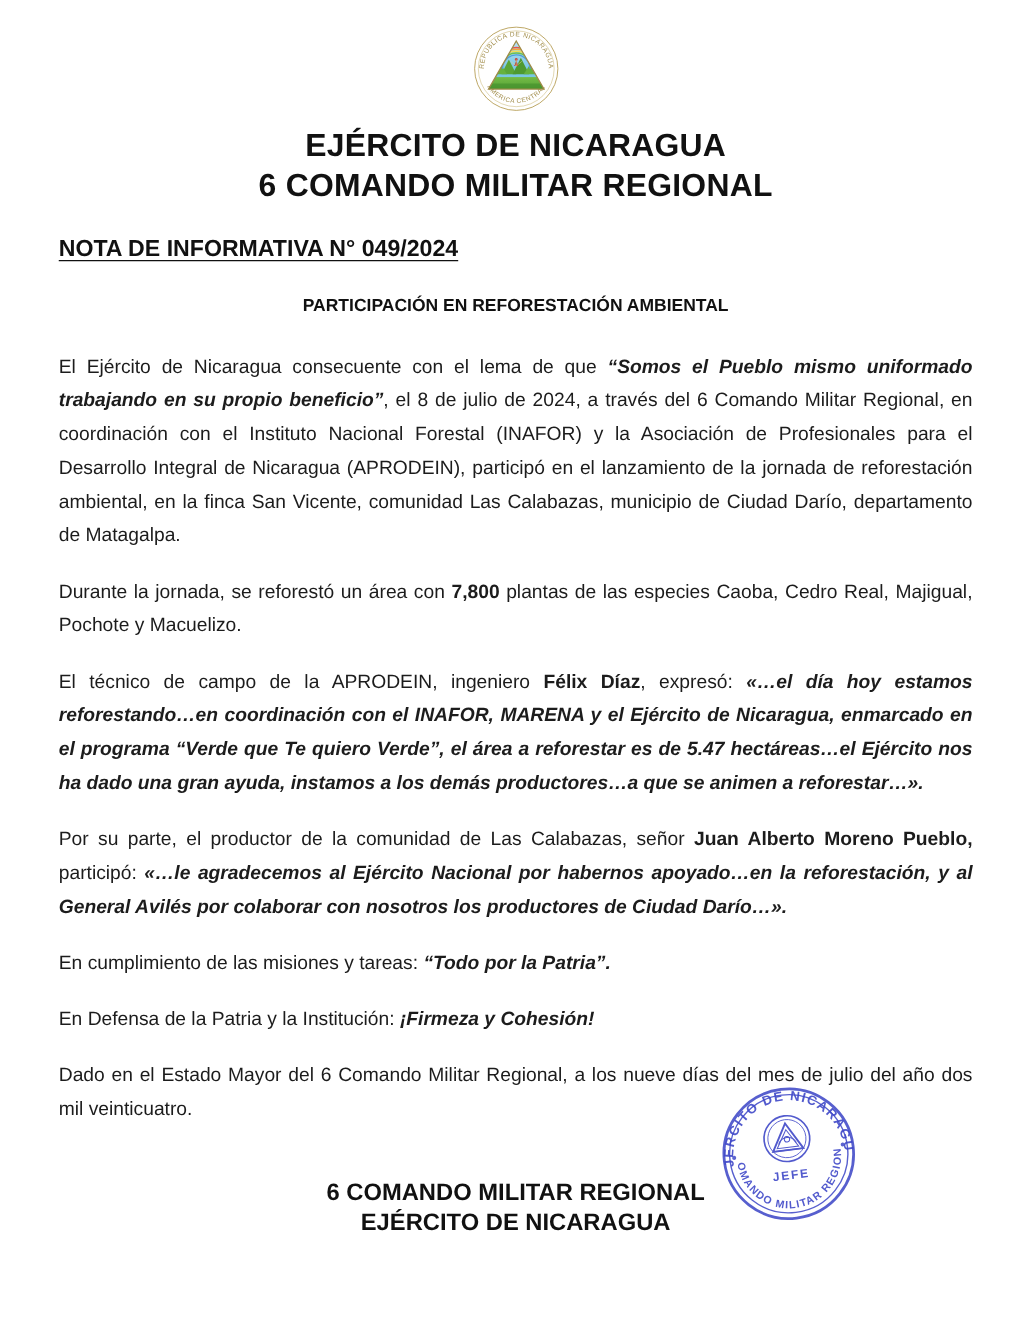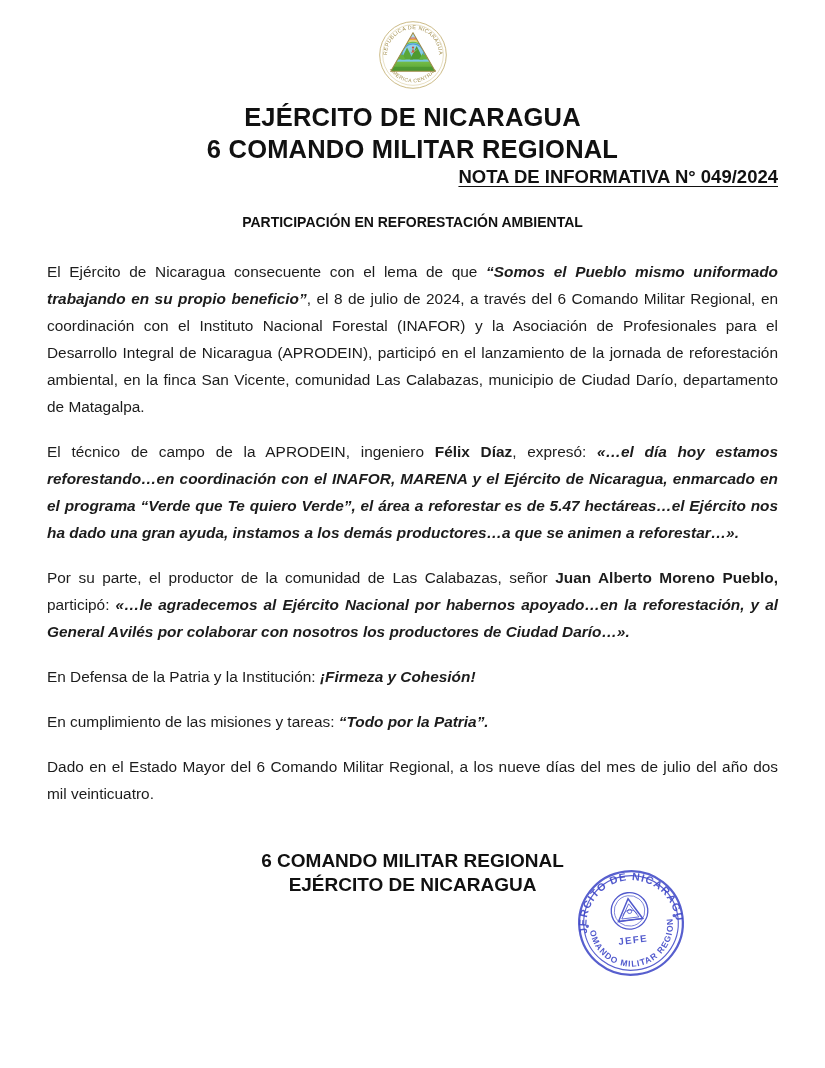--- a/index.html
+++ b/index.html
@@ -41,23 +41,24 @@
     font-weight: bold;
     font-size: 25.5px;
     letter-spacing: 0.2px;
     line-height: 1.27;
     margin-top: 9px;
     color: #111111;
   }
   .org-title .line2 { display: block; }
 
   .note-number {
-    text-align: right;
+    text-align: left;
     font-weight: bold;
     font-size: 18.5px;
+    margin-top: 22px;
     color: #111111;
   }
   .note-number span {
     text-decoration: underline;
     text-underline-offset: 3px;
   }
 
   .subject {
     text-align: center;
     font-weight: bold;
@@ -179,29 +180,30 @@
   <div class="note-number">
     <span>NOTA DE INFORMATIVA N° 049/2024</span>
   </div>
 
   <div class="subject">PARTICIPACIÓN EN REFORESTACIÓN AMBIENTAL</div>
 
   <div class="body-copy">
 
     <p><span>El Ejército de Nicaragua consecuente con el lema de que </span><span class="bi">“Somos el Pueblo mismo uniformado trabajando en su propio beneficio”</span><span>, el 8 de julio de 2024, a través del 6 Comando Militar Regional, en coordinación con el Instituto Nacional Forestal (INAFOR) y la Asociación de Profesionales para el Desarrollo Integral de Nicaragua (APRODEIN), participó en el lanzamiento de la jornada de reforestación ambiental, en la finca San Vicente, comunidad Las Calabazas, municipio de Ciudad Darío, departamento de Matagalpa.</span></p>
 
+    <p><span>Durante la jornada, se reforestó un área con </span><span class="b">7,800</span><span> plantas de las especies Caoba, Cedro Real, Majigual, Pochote y Macuelizo.</span></p>
 
     <p><span>El técnico de campo de la APRODEIN, ingeniero </span><span class="b">Félix Díaz</span><span>, expresó: </span><span class="bi">«…el día hoy estamos reforestando…en coordinación con el INAFOR, MARENA y el Ejército de Nicaragua, enmarcado en el programa “Verde que Te quiero Verde”, el área a reforestar es de 5.47 hectáreas…el Ejército nos ha dado una gran ayuda, instamos a los demás productores…a que se animen a reforestar…».</span></p>
 
     <p><span>Por su parte, el productor de la comunidad de Las Calabazas, señor </span><span class="b">Juan Alberto Moreno Pueblo,</span><span> participó: </span><span class="bi">«…le agradecemos al Ejército Nacional por habernos apoyado…en la reforestación, y al General Avilés por colaborar con nosotros los productores de Ciudad Darío…».</span></p>
 
 
+    <p><span>En cumplimiento de las misiones y tareas: </span><span class="bi">“Todo por la Patria”.</span></p>
+
     <p><span>En Defensa de la Patria y la Institución: </span><span class="bi">¡Firmeza y Cohesión!</span></p>
-
-    <p><span>En cumplimiento de las misiones y tareas: </span><span class="bi">“Todo por la Patria”.</span></p>
 
     <p>Dado en el Estado Mayor del 6 Comando Militar Regional, a los nueve días del mes de julio del año dos mil veinticuatro.</p>
   </div>
 
   <div class="signature">
     <span>6 COMANDO MILITAR REGIONAL</span>
     <span class="sig2">EJÉRCITO DE NICARAGUA</span>
   </div>
 
   <div class="stamp">

